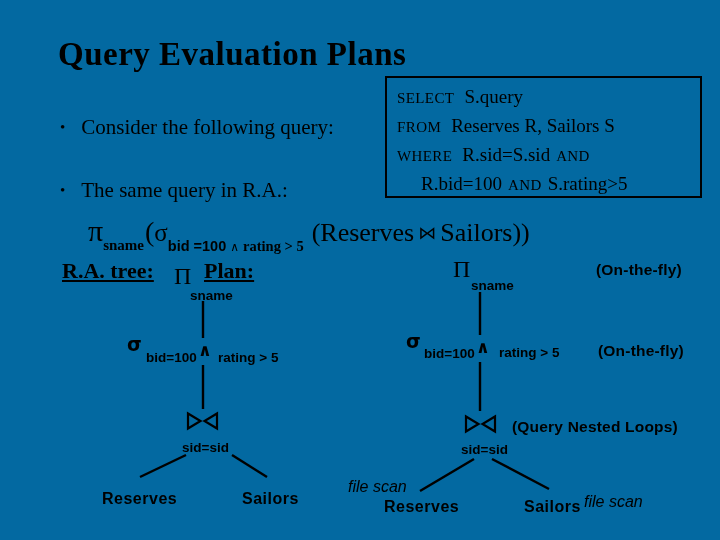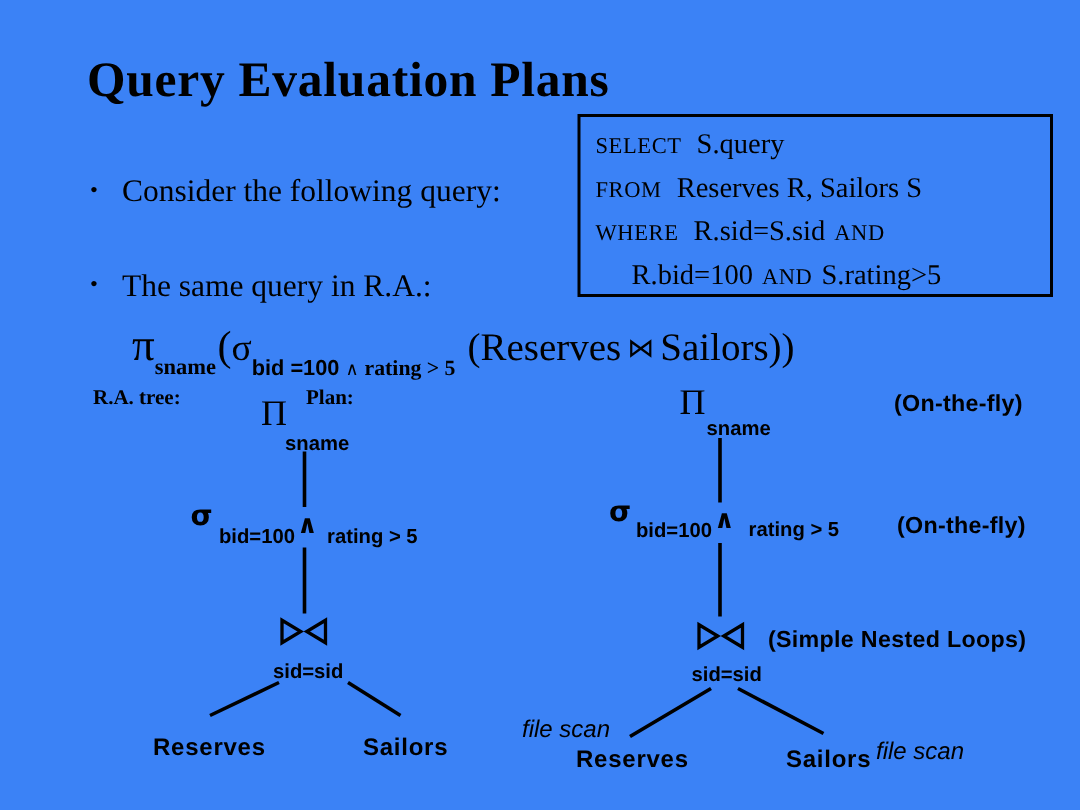--- a/index.html
+++ b/index.html
@@ -1,16 +1,16 @@
 <!DOCTYPE html>
 <html><head>
 <meta charset="utf-8">
 <style>
   html,body{margin:0;padding:0;background:#ffffff;}
-  .slide{position:relative;width:720px;height:540px;background:#3b82f6;color:#000;
+  .slide{position:relative;width:720px;height:540px;background:#0369a1;color:#000;
          font-family:"Liberation Serif",serif;overflow:hidden;}
 
   .title{position:absolute;left:58px;top:36px;font-size:33px;font-weight:bold;
          font-family:"Liberation Serif",serif;letter-spacing:0.5px;white-space:nowrap;}
 
   .bullet-row{position:absolute;left:60px;display:flex;align-items:flex-start;white-space:nowrap;}
   .bullet-row .dot{font-size:15px;line-height:26px;margin-right:16px;}
   .bullet-row .btxt{font-size:21px;line-height:26px;}
   .b1{top:114px;} .b2{top:177px;}
 
@@ -30,21 +30,21 @@
   .ra-paren{font-size:28px;line-height:30px;margin-left:1px;}
   .ra-sigma{font-size:25px;line-height:30px;}
   .ra-sub-sans{font-size:14.5px;font-weight:bold;position:relative;top:10px;
                font-family:"Liberation Sans","DejaVu Sans",sans-serif;}
   .ra-wedge{font-size:12px;position:relative;top:10px;margin:0 4px;font-family:"DejaVu Sans",sans-serif;}
   .ra-sub-cond{font-size:14.5px;font-weight:bold;position:relative;top:10px;font-family:"Liberation Serif",serif;}
   .ra-big{font-size:26px;line-height:30px;margin-left:8px;}
   .ra-bowtie{font-size:18px;position:relative;top:-2px;margin:0 4px;font-family:"DejaVu Sans",sans-serif;}
   .ra-big2{font-size:26px;line-height:30px;}
 
-  .sec-label{position:absolute;font-size:14px;font-weight:bold;
+  .sec-label{position:absolute;font-size:22px;font-weight:bold;text-decoration:underline;
              font-family:"Liberation Serif",serif;white-space:nowrap;}
   .lab-ra{left:62px;top:258px;} .lab-plan{left:204px;top:258px;}
 
   .tnode{position:absolute;white-space:nowrap;}
   .t-pi{font-size:24px;line-height:24px;font-family:"Liberation Serif",serif;}
   .t-sigma{font-size:19px;line-height:19px;font-weight:bold;font-family:"DejaVu Sans",sans-serif;}
   .t-sub{font-size:13.5px;font-weight:bold;font-family:"Liberation Sans","DejaVu Sans",sans-serif;}
   .t-wedge{font-size:17px;font-weight:bold;font-family:"DejaVu Sans",sans-serif;}
   .t-leaf{font-size:16px;font-weight:bold;font-family:"Liberation Sans","DejaVu Sans",sans-serif;letter-spacing:0.5px;}
   .t-ann{font-size:15.5px;font-weight:bold;font-family:"Liberation Sans","DejaVu Sans",sans-serif;letter-spacing:0.2px;}
@@ -123,20 +123,20 @@
   <div class="tnode t-sub" style="left:471px;top:278px;">sname</div>
   <div class="tnode t-ann" style="left:596px;top:261px;">(On-the-fly)</div>
   <div class="tnode t-sigma" style="left:406px;top:332px;">σ</div>
   <div class="tnode t-sub" style="left:424px;top:346px;">bid=100</div>
   <div class="tnode t-wedge" style="left:476px;top:337px;">∧</div>
   <div class="tnode t-sub" style="left:499px;top:345px;">rating &gt; 5</div>
   <div class="tnode t-ann" style="left:598px;top:342px;">(On-the-fly)</div>
   <svg class="bowtie" style="left:464px;top:413px;" width="33" height="22" viewBox="0 0 33 22">
     <path d="M2,3.5 L14.5,11 L2,18.5 Z M31,3.5 L18.5,11 L31,18.5 Z" fill="none" stroke="#000" stroke-width="2.2" stroke-linejoin="miter"></path>
   </svg>
-  <div class="tnode t-ann" style="left:512px;top:418px;">(Simple Nested Loops)</div>
+  <div class="tnode t-ann" style="left:512px;top:418px;">(Query Nested Loops)</div>
   <div class="tnode t-sub" style="left:461px;top:442px;">sid=sid</div>
   <div class="tnode t-fs" style="left:348px;top:478px;">file scan</div>
   <div class="tnode t-leaf" style="left:384px;top:498px;">Reserves</div>
   <div class="tnode t-leaf" style="left:524px;top:498px;">Sailors</div>
   <div class="tnode t-fs" style="left:584px;top:493px;">file scan</div>
 
 </div>
 
 </body></html>

